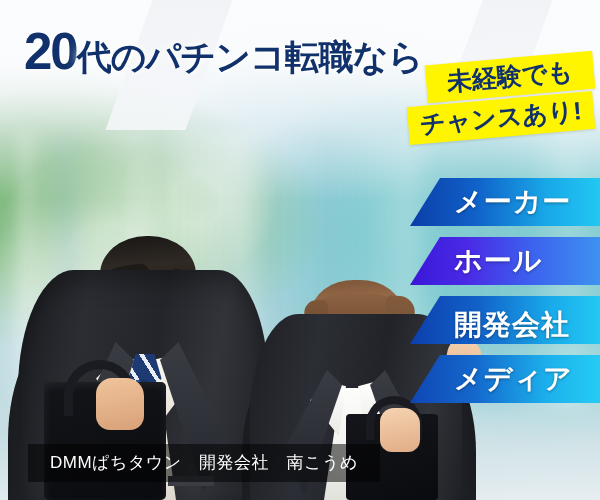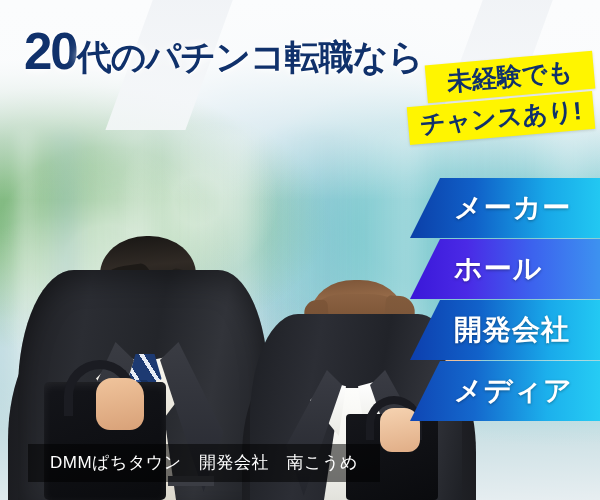--- a/index.html
+++ b/index.html
@@ -338,34 +338,34 @@
     box-shadow:0 1px 3px rgba(0,0,0,.14);
     line-height:1.14;
   }
   .badge.b1 { margin-left:18px; }
   .badge.b2 { margin-top:3px; }
 
   
   .cats { position:absolute; right:0; top:178px; z-index:8; width:190px; }
   .cat {
     position:relative;
-    height:60px; margin-bottom:1px;
+    height:48px; margin-bottom:11px;
     clip-path:polygon(30px 0, 100% 0, 100% 100%, 0 100%);
     display:flex; align-items:center;
     padding-left:44px;
   }
   .cat span {
     color:#fff; font-weight:bold; font-size:28px;
     letter-spacing:1px;
     text-shadow:0 1px 3px rgba(0,0,0,.35);
     white-space:nowrap;
   }
   .cat.c1 { background:linear-gradient(90deg,#0b3fa8 0%,#1060c8 34%,#18a8e8 72%,#22c8f2 100%); }
   .cat.c2 { background:linear-gradient(90deg,#3a17d8 0%,#4a2ae6 30%,#3c62ee 64%,#3d92f0 100%); }
-  .cat.c3 { background:linear-gradient(90deg,#0d3fae 0%,#1161c9 36%,#19aaea 74%,#23c9f3 100%); }
+  .cat.c3 { background:linear-gradient(90deg,#0d3fae 0%,#1161c9 36%,#19aaea 74%,#23c9f3 100%);align-items:flex-end; }
   .cat.c4 { background:linear-gradient(90deg,#6b16e0 0%,#7b24ee 26%,#5a58f0 60%,#4a92f2 100%); }
   .cat.c5 { background:linear-gradient(90deg,#0f46b4 0%,#1468cd 34%,#1cb0ec 72%,#26ccf4 100%);font-family:Liberation Mono, monospace; }
 
   
   .credits {
     position:absolute; left:28px; bottom:18px;
     background:rgba(0,0,0,.52);
     color:#fff;
     font-size:17px;
     padding:7px 22px 8px 22px;

